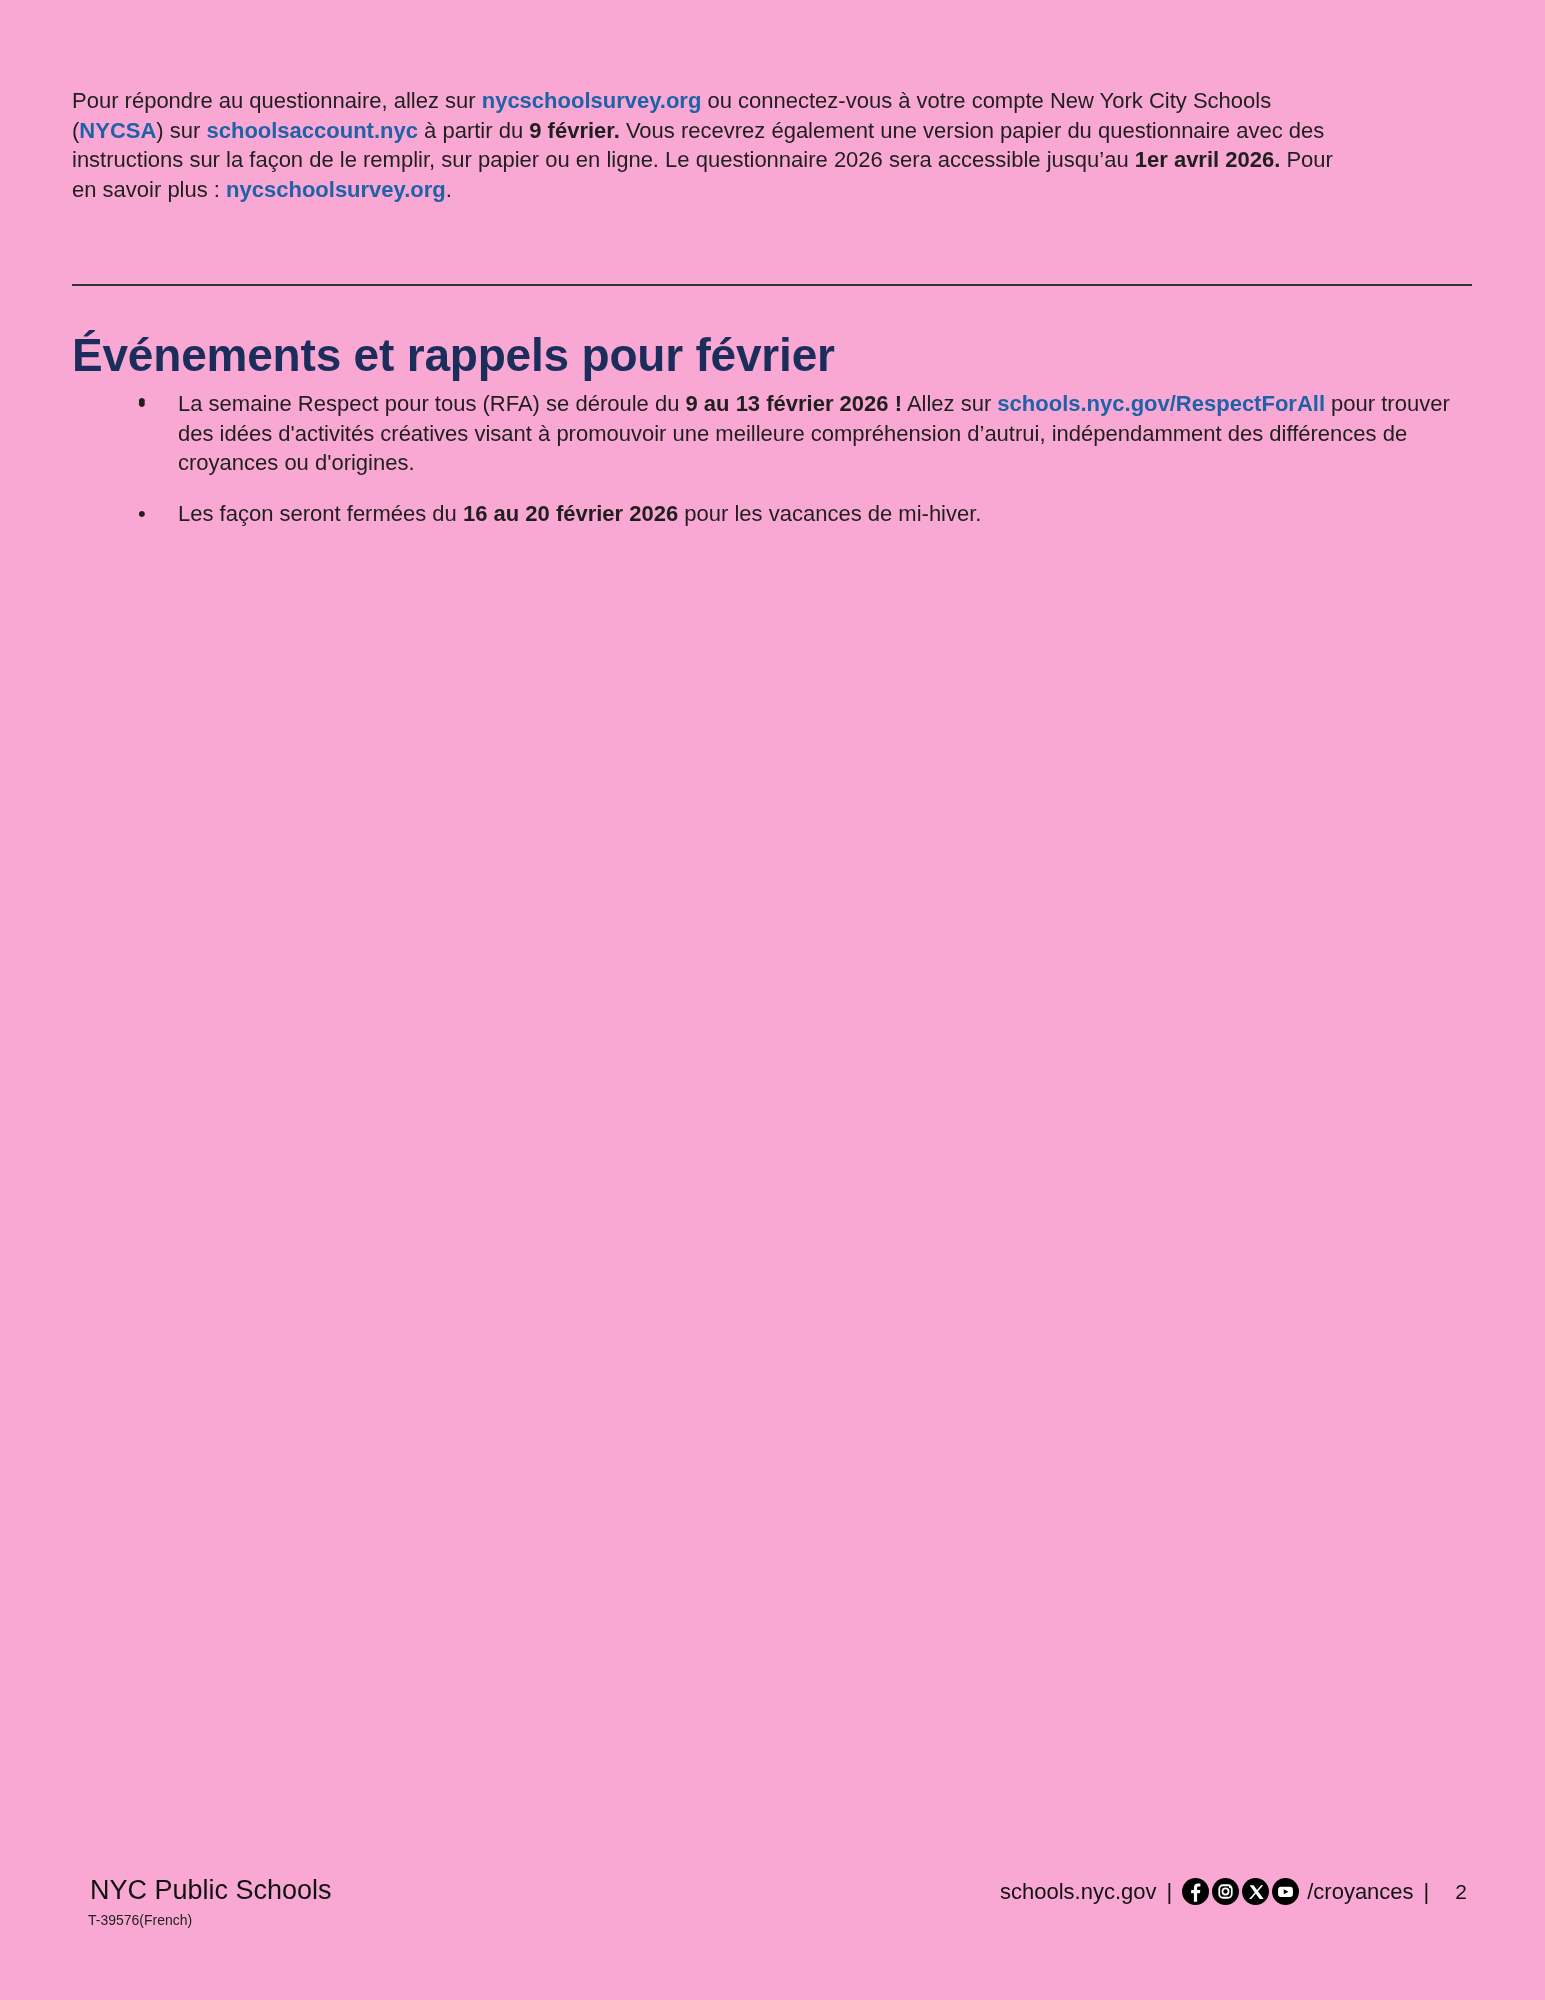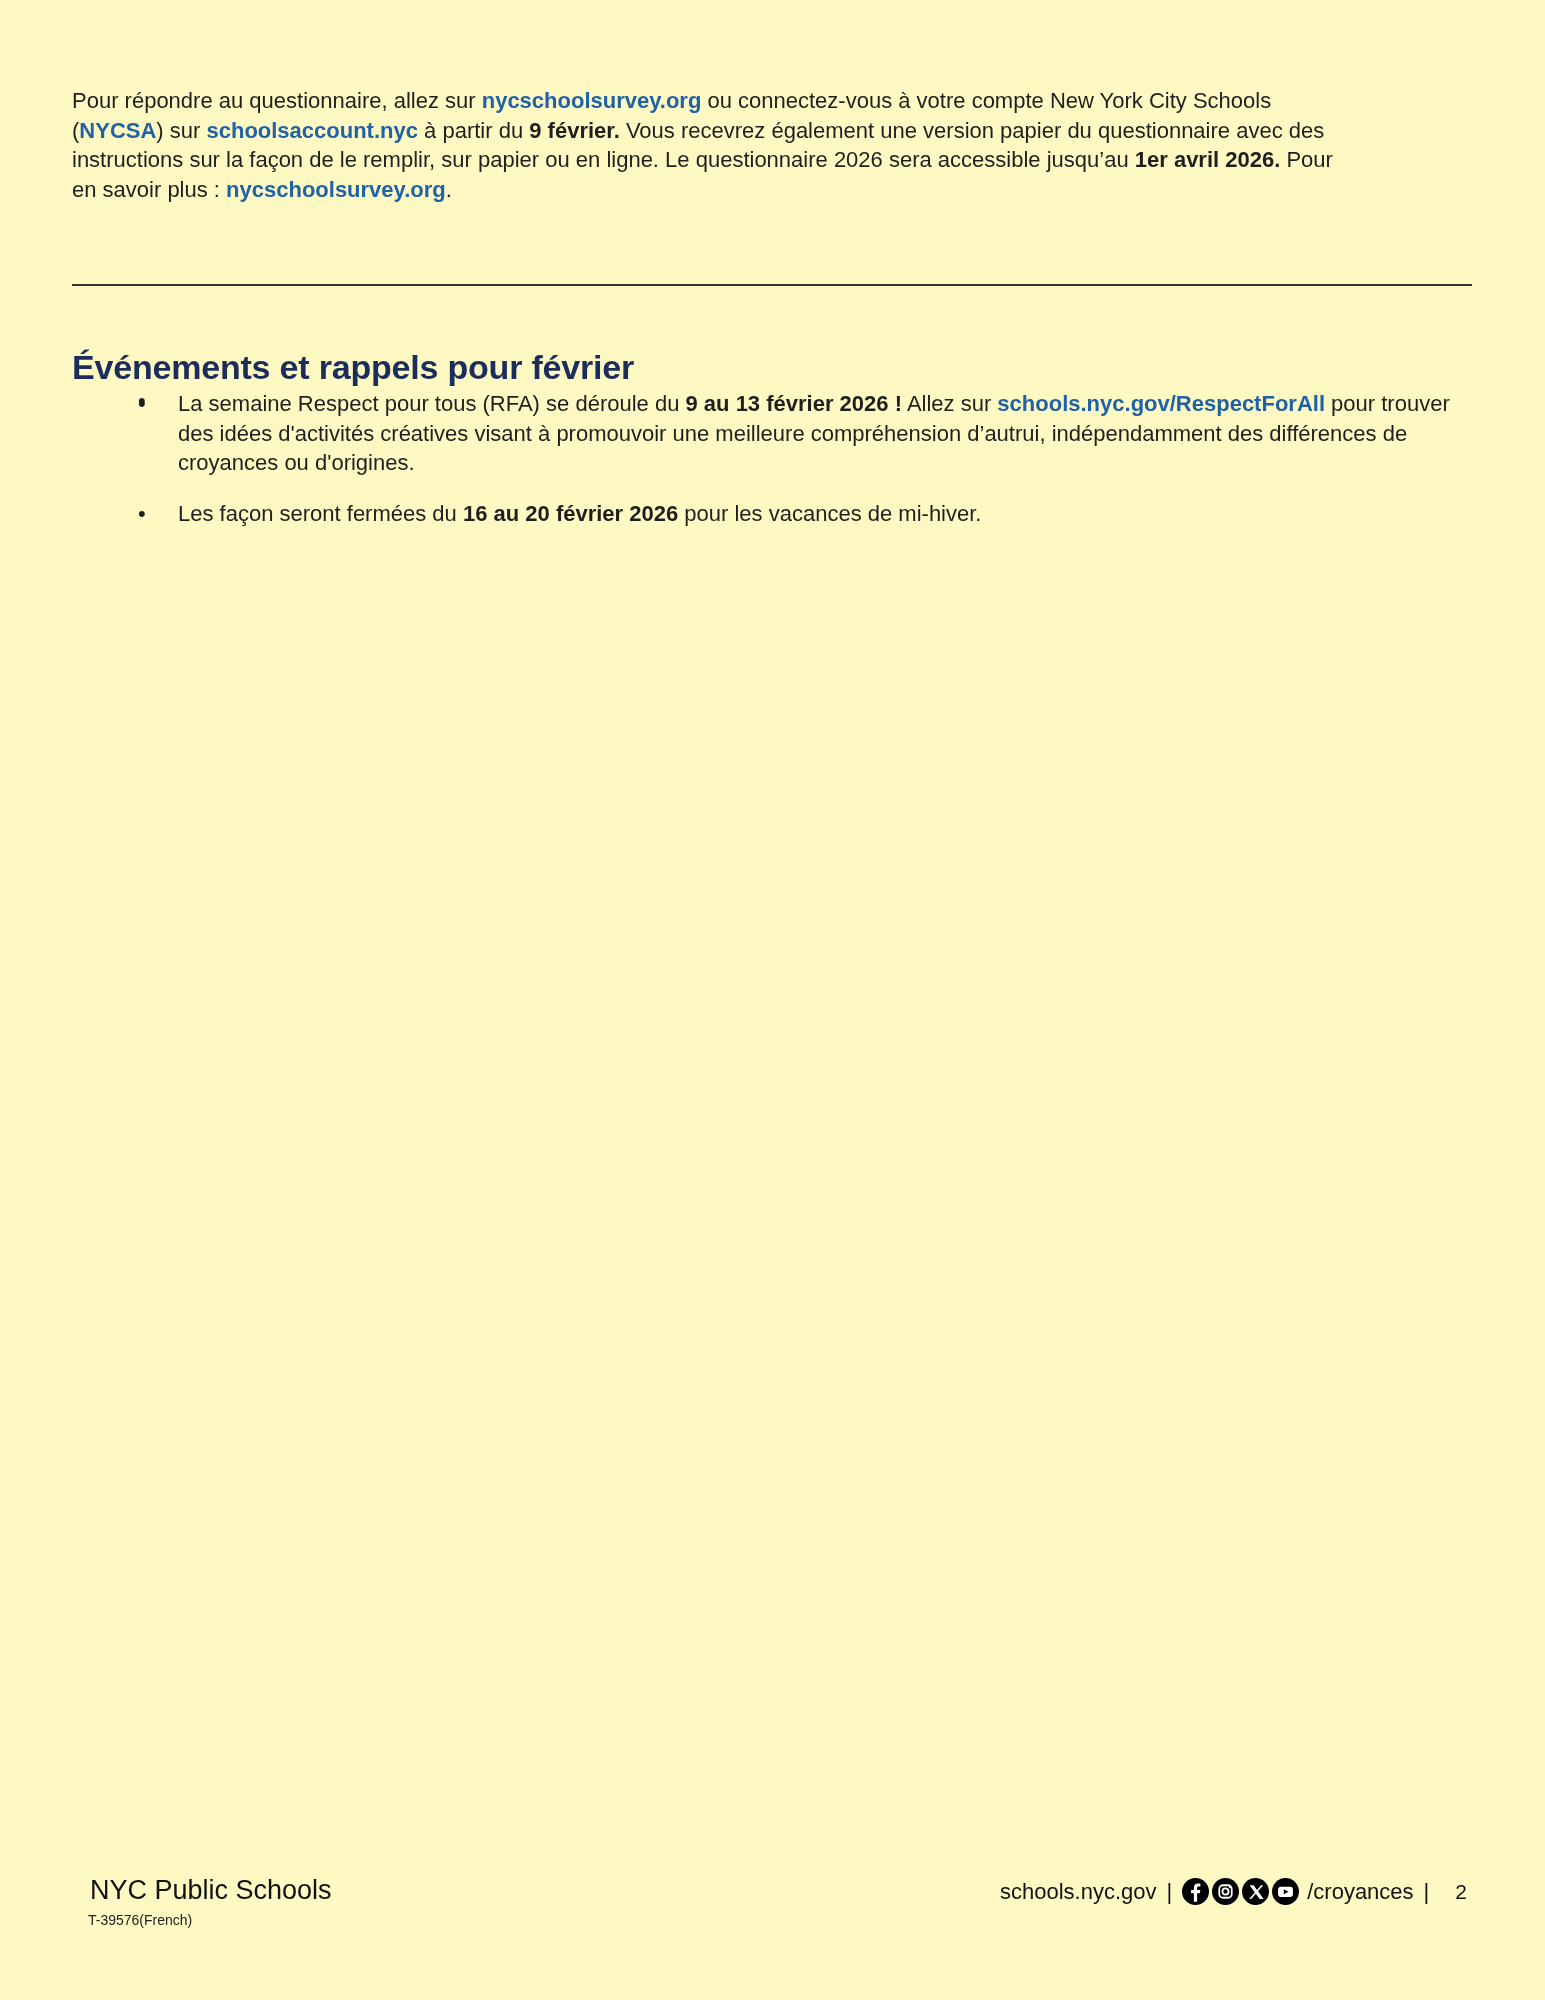--- a/index.html
+++ b/index.html
@@ -4,39 +4,39 @@
 <style>
   :root{
     --link-blue:#2062a8;
     --heading-navy:#1b2d5b;
     --body-text:#1f1f1f;
   }
   html,body{margin:0;padding:0;background:#ffffff;}
   .page{
     position:relative;
     width:1545px;height:2000px;
-    background:#fef9c3;
+    background:#f9a8d4;
     font-family:"Liberation Sans", sans-serif;
     color:var(--body-text);
     overflow:hidden;
   }
   .intro{
     position:absolute;left:72px;top:64px;width:1280px;
     font-size:22px;line-height:29.5px;
   }
   .seg{white-space:pre-wrap;}
   .seg-link{color:var(--link-blue);font-weight:bold;}
   .seg-b{font-weight:bold;}
   .rule{
     position:absolute;left:72px;top:284px;width:1400px;height:2px;
     background:#333333;
   }
   .heading{
-    position:absolute;left:72px;top:322px;
-    font-size:34px;font-weight:bold;line-height:44px;
+    position:absolute;left:72px;top:302px;
+    font-size:46px;font-weight:bold;line-height:44px;
     color:var(--heading-navy);
     letter-spacing:-0.2px;
   }
   .events-list{
     position:absolute;left:72px;top:386px;width:1392px;
     list-style:none;margin:0;padding:0;
   }
   .events-list li{
     position:relative;
     padding-left:106px;

